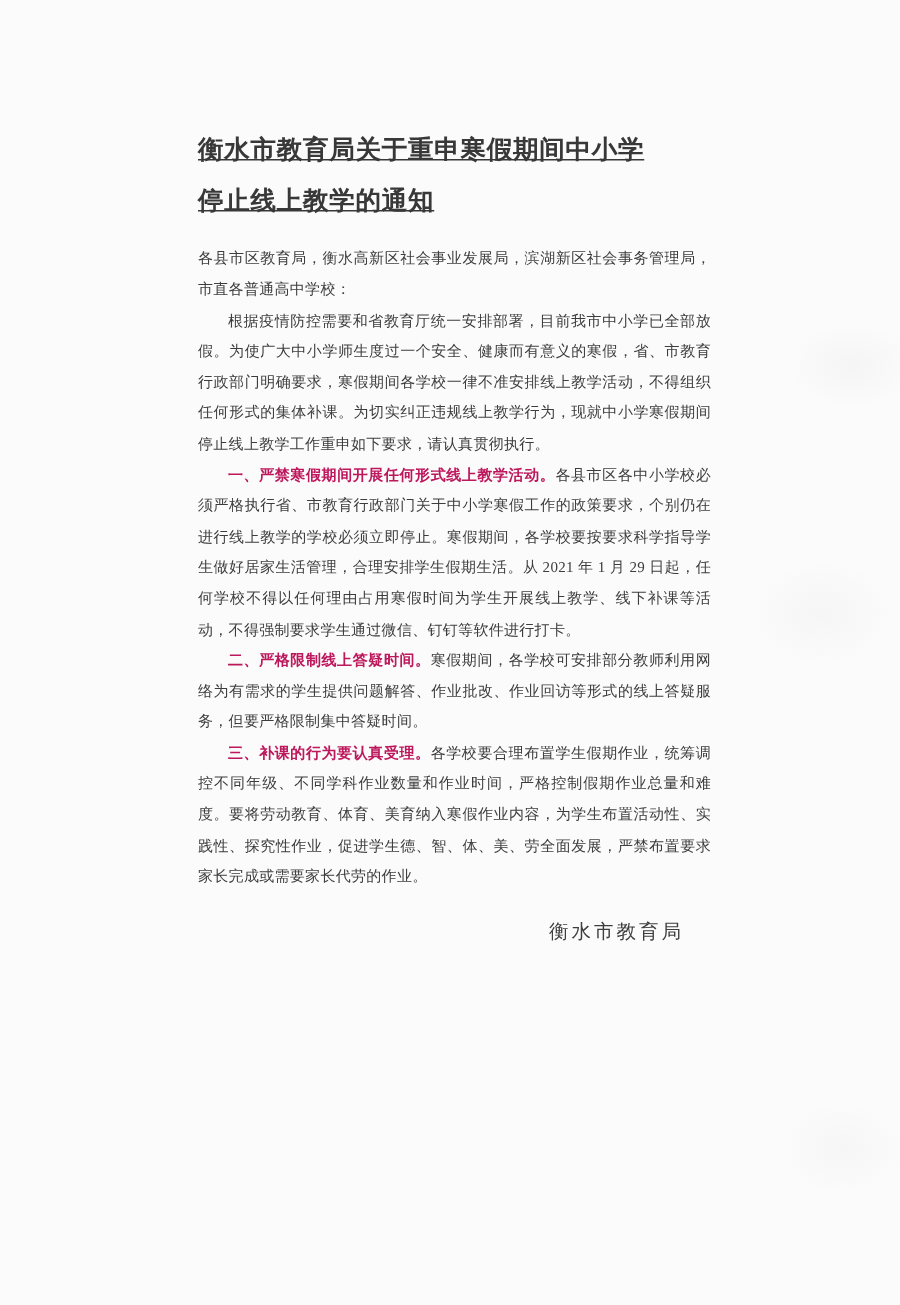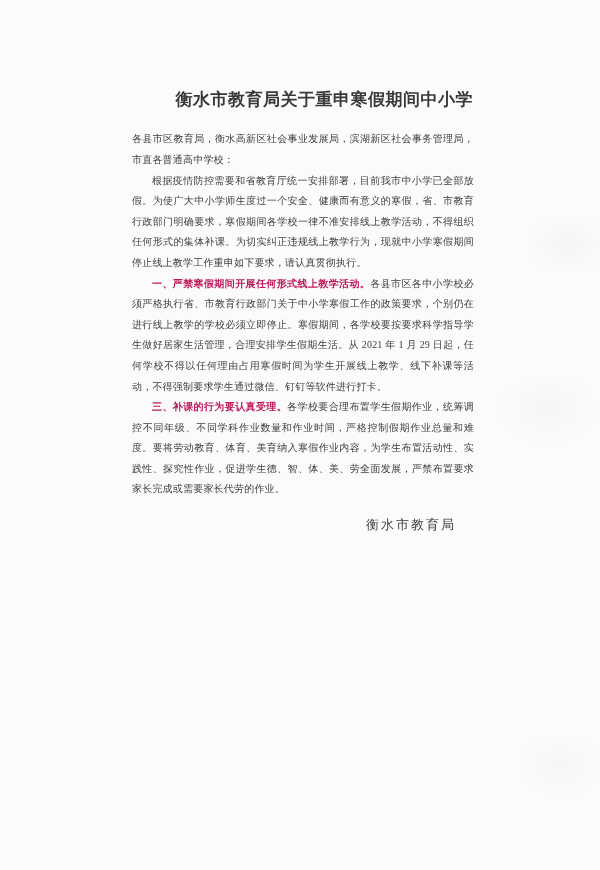--- a/index.html
+++ b/index.html
@@ -26,26 +26,27 @@
     position: absolute;
     top: 0; right: 0;
     width: 130px; height: 870px;
     pointer-events: none;
     background:
       radial-gradient(60px 40px at 75% 28%, rgba(120,125,135,0.05), rgba(120,125,135,0) 70%),
       radial-gradient(70px 50px at 60% 47%, rgba(120,125,135,0.045), rgba(120,125,135,0) 70%),
       radial-gradient(60px 45px at 70% 88%, rgba(120,125,135,0.04), rgba(120,125,135,0) 70%);
   }
   .title {
-    text-align: right;
+    text-align: left;
     font-size: 17px;
     font-weight: bold;
     line-height: 34px;
     letter-spacing: 0.5px;
     color: #383838;
+    text-decoration: underline;
   }
   .content {
     margin-top: 12px;
     width: 342px;
     font-size: 10px;
     line-height: 20.6px;
     letter-spacing: 0.2px;
     text-align: justify;
     text-justify: inter-ideograph;
   }
@@ -73,30 +74,32 @@
     letter-spacing: 2px;
   }
 </style>
 </head>
 <body>
 
 <div class="page">
 
   <h1 class="title">
     <span>衡水市教育局关于重申寒假期间中小学</span><br>
+    <span>停止线上教学的通知</span>
   </h1>
 
   <div class="content">
 
     <p>各县市区教育局，衡水高新区社会事业发展局，滨湖新区社会事务管理局，市直各普通高中学校：</p>
 
     <p class="indent">根据疫情防控需要和省教育厅统一安排部署，目前我市中小学已全部放假。为使广大中小学师生度过一个安全、健康而有意义的寒假，省、市教育行政部门明确要求，寒假期间各学校一律不准安排线上教学活动，不得组织任何形式的集体补课。为切实纠正违规线上教学行为，现就中小学寒假期间停止线上教学工作重申如下要求，请认真贯彻执行。</p>
 
     <p class="indent"><b>一、严禁寒假期间开展任何形式线上教学活动。</b><span>各县市区各中小学校必须严格执行省、市教育行政部门关于中小学寒假工作的政策要求，个别仍在进行线上教学的学校必须立即停止。寒假期间，各学校要按要求科学指导学生做好居家生活管理，合理安排学生假期生活。从 2021 年 1 月 29 日起，任何学校不得以任何理由占用寒假时间为学生开展线上教学、线下补课等活动，不得强制要求学生通过微信、钉钉等软件进行打卡。</span></p>
 
+    <p class="indent"><b>二、严格限制线上答疑时间。</b><span>寒假期间，各学校可安排部分教师利用网络为有需求的学生提供问题解答、作业批改、作业回访等形式的线上答疑服务，但要严格限制集中答疑时间。</span></p>
 
     <p class="indent"><b>三、补课的行为要认真受理。</b><span>各学校要合理布置学生假期作业，统筹调控不同年级、不同学科作业数量和作业时间，严格控制假期作业总量和难度。要将劳动教育、体育、美育纳入寒假作业内容，为学生布置活动性、实践性、探究性作业，促进学生德、智、体、美、劳全面发展，严禁布置要求家长完成或需要家长代劳的作业。</span></p>
 
 
 
   </div>
 
   <div class="signature-block">
     <span class="signature-name">衡水市教育局</span>
 

